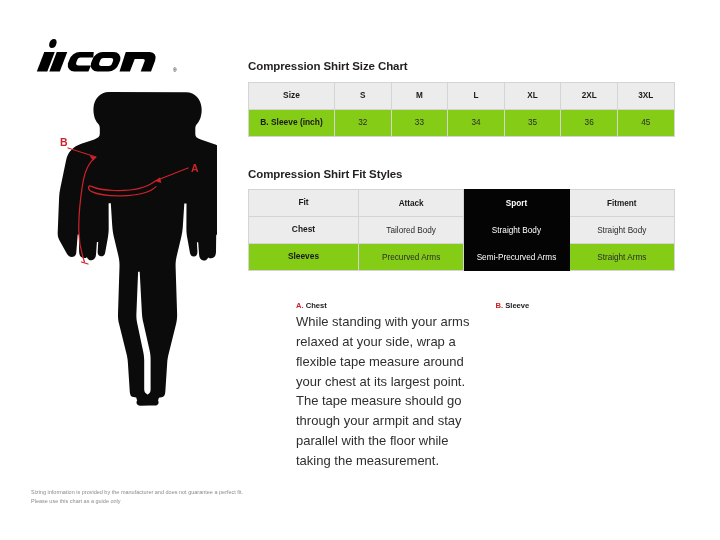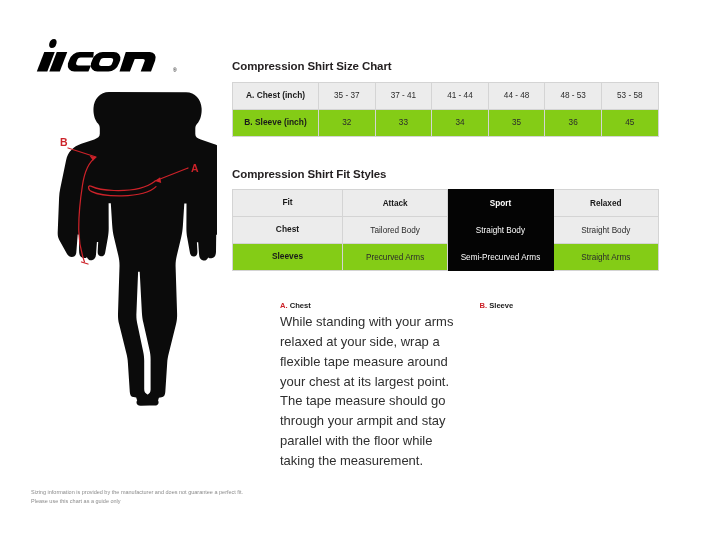--- a/index.html
+++ b/index.html
@@ -33,21 +33,21 @@
     left: 42px;
     top: 84px;
     width: 175px;
     height: 390px;
   }
   .figure-svg { display: block; }
 
   
   .content {
     position: absolute;
-    left: 232px;
+    left: 248px;
     top: 60px;
     width: 430px;
   }
 
   .section-title {
     font-size: 11.5px;
     font-weight: bold;
     color: #231f20;
     letter-spacing: -0.1px;
     margin: 0 0 9px 0;
@@ -214,27 +214,27 @@
       <col class="c0">
         <col class="cs">
         <col class="cs">
         <col class="cs">
         <col class="cs">
         <col class="cs">
         <col class="cs">
     </colgroup>
     <tbody>
       <tr class="shaded">
-        <td class="rowhead">A. Chest (inch)</td>
-        <td>35 - 37</td>
-        <td>37 - 41</td>
-        <td>41 - 44</td>
-        <td>44 - 48</td>
-        <td>48 - 53</td>
-        <td>53 - 58</td>
+        <td class="rowhead colhead">Size</td>
+        <td class="colhead">S</td>
+        <td class="colhead">M</td>
+        <td class="colhead">L</td>
+        <td class="colhead">XL</td>
+        <td class="colhead">2XL</td>
+        <td class="colhead">3XL</td>
       </tr>
       <tr class="plain">
         <td class="rowhead">B. Sleeve (inch)</td>
         <td>32</td>
         <td>33</td>
         <td>34</td>
         <td>35</td>
         <td>36</td>
         <td>45</td>
       </tr>
@@ -250,21 +250,21 @@
       <col class="c0">
         <col class="cf">
         <col class="cf">
         <col class="cf">
     </colgroup>
     <tbody>
       <tr class="shaded">
         <td class="rowhead colhead">Fit</td>
         <td class="colhead">Attack</td>
         <td class="colhead highlight">Sport</td>
-        <td class="colhead">Relaxed</td>
+        <td class="colhead">Fitment</td>
       </tr>
       <tr class="shaded">
         <td class="rowhead">Chest</td>
         <td>Tailored Body</td>
         <td class="highlight">Straight Body</td>
         <td>Straight Body</td>
       </tr>
       <tr class="plain">
         <td class="rowhead">Sleeves</td>
         <td>Precurved Arms</td>

